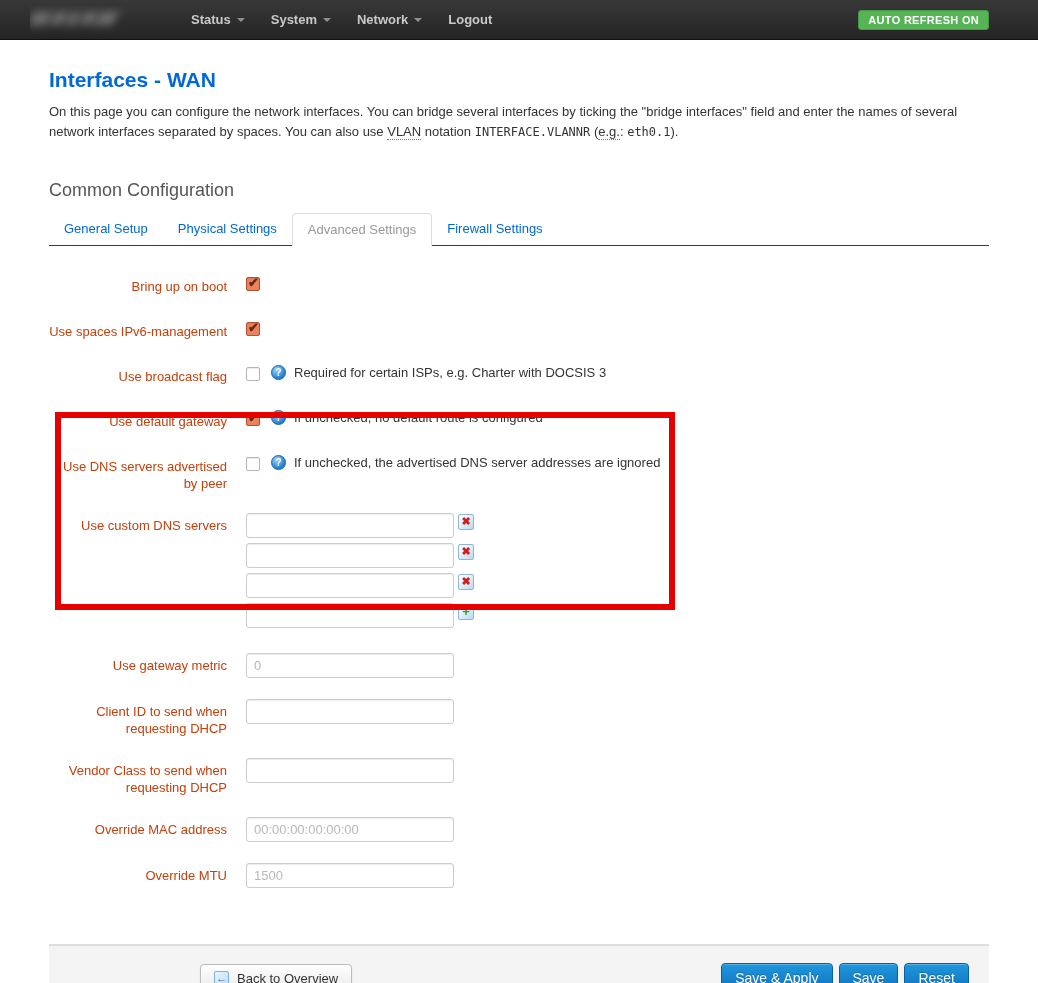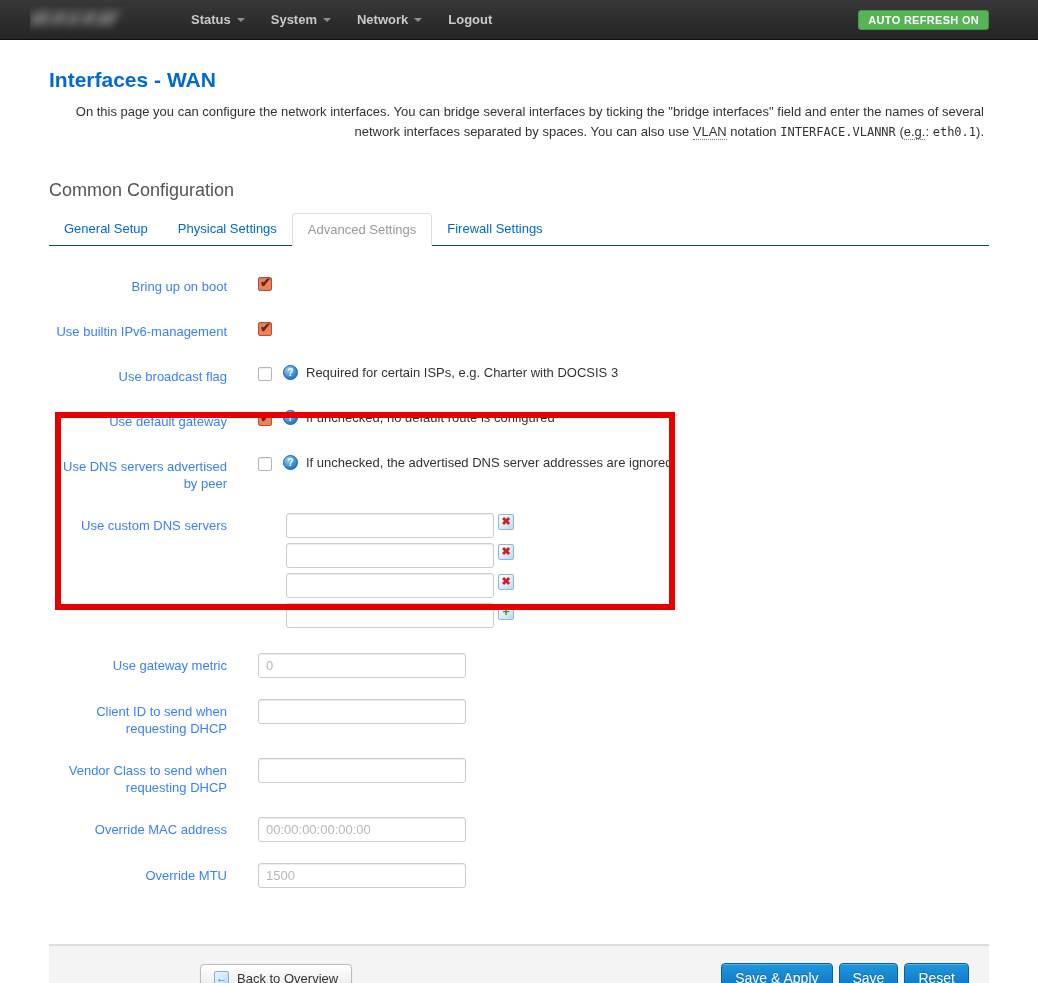--- a/index.html
+++ b/index.html
@@ -54,21 +54,21 @@
     cursor: pointer;
   }
 
   
   .container { width: 940px; margin: 0 auto; }
 
   h1.page-title {
     color: #0069d6; font-size: 21px; font-weight: bold;
     margin: 28px 0 10px 0;
   }
-  p.desc { margin: 0 0 8px 0; line-height: 20px; max-width: 935px; color:#333;text-align:right; }
+  p.desc { margin: 0 0 8px 0; line-height: 20px; max-width: 935px; color:#333; }
   .abbr { border-bottom: 1px dotted #777; cursor: help; }
   code {
     font-family: "DejaVu Sans Mono", monospace;
     font-size: 12px; color:#333;
   }
 
   h2.section-heading {
     font-size: 18px; font-weight: normal; color: #555;
     margin: 38px 0 12px 0;
   }
@@ -87,22 +87,22 @@
   ul.tabs .tab.active a {
     color: #999; background: #fff;
     border: 1px solid #ddd; border-bottom-color: #fff;
     border-radius: 4px 4px 0 0;
   }
 
   
   .cbi-form { padding-top: 28px; }
   .cbi-row { display: flex; margin-bottom: 21px; min-height: 24px; }
   .cbi-label {
-    width: 178px; margin-right: 12px; text-align: right;
-    color: #3b82f6; padding-top: 4px; line-height: 17px;
+    width: 178px; margin-right: 0; text-align: right;
+    color: #c2410c; padding-top: 4px; line-height: 17px;
   }
   .cbi-field { margin-left: 19px; display: flex; align-items: flex-start; }
 
   .checkbox {
     width: 14px; height: 14px; display: inline-block;
     background: #fff; border: 1px solid #b5b5b5; border-radius: 2px;
     margin-top: 3px; position: relative; cursor: pointer;
     box-shadow: inset 0 1px 1px rgba(0,0,0,.08);
   }
   .checkbox.checked {
@@ -144,21 +144,21 @@
     position: relative; cursor: pointer; display: inline-block;
   }
   .doc-icon .glyph {
     position: absolute; left: 0; right: 0; top: -1px;
     text-align: center; font-size: 11px; font-weight: bold; line-height: 15px;
   }
   .doc-icon.remove .glyph { color: #cc1f1f; }
   .doc-icon.add .glyph { color: #2f9e2f; font-size: 13px; }
 
   
-  .cbi-row[data-name="form-row-use-custom-dns"] { margin-bottom: 20px; gap: 28px; }
+  .cbi-row[data-name="form-row-use-custom-dns"] { margin-bottom: 20px; }
   .cbi-row[data-name="form-row-override-mtu"] { margin-bottom: 0; }
   .cbi-form { padding-bottom: 56px; }
 
   
   .footer-bar {
     width: 940px; margin: 0 auto; height: 66px;
     background: #f4f4f4;
     border-top: 2px solid #ddd;
     display: flex; align-items: center; justify-content: space-between;
     padding: 0 20px 0 151px;
@@ -247,21 +247,21 @@
     </ul>
 
   <div class="cbi-form" id="form" data-name="configuration-form">
       <div class="cbi-row" data-name="form-row-bring-up-on-boot">
         <label class="cbi-label" data-name="field-label">Bring up on boot</label>
         <div class="cbi-field" data-name="field-value">
           <span class="checkbox checked" data-name="bring-up-on-boot-checkbox"></span>
         </div>
       </div>
       <div class="cbi-row" data-name="form-row-use-builtin-ipv6">
-        <label class="cbi-label" data-name="field-label">Use builtin IPv6-management</label>
+        <label class="cbi-label" data-name="field-label">Use spaces IPv6-management</label>
         <div class="cbi-field" data-name="field-value">
           <span class="checkbox checked" data-name="use-builtin-ipv6-checkbox"></span>
         </div>
       </div>
       <div class="cbi-row" data-name="form-row-use-broadcast-flag">
         <label class="cbi-label" data-name="field-label">Use broadcast flag</label>
         <div class="cbi-field" data-name="field-value">
           <span class="checkbox" data-name="use-broadcast-flag-checkbox"></span>
           <span class="comment" data-name="field-help">
             <span class="help-icon" data-name="help-icon">?</span>

